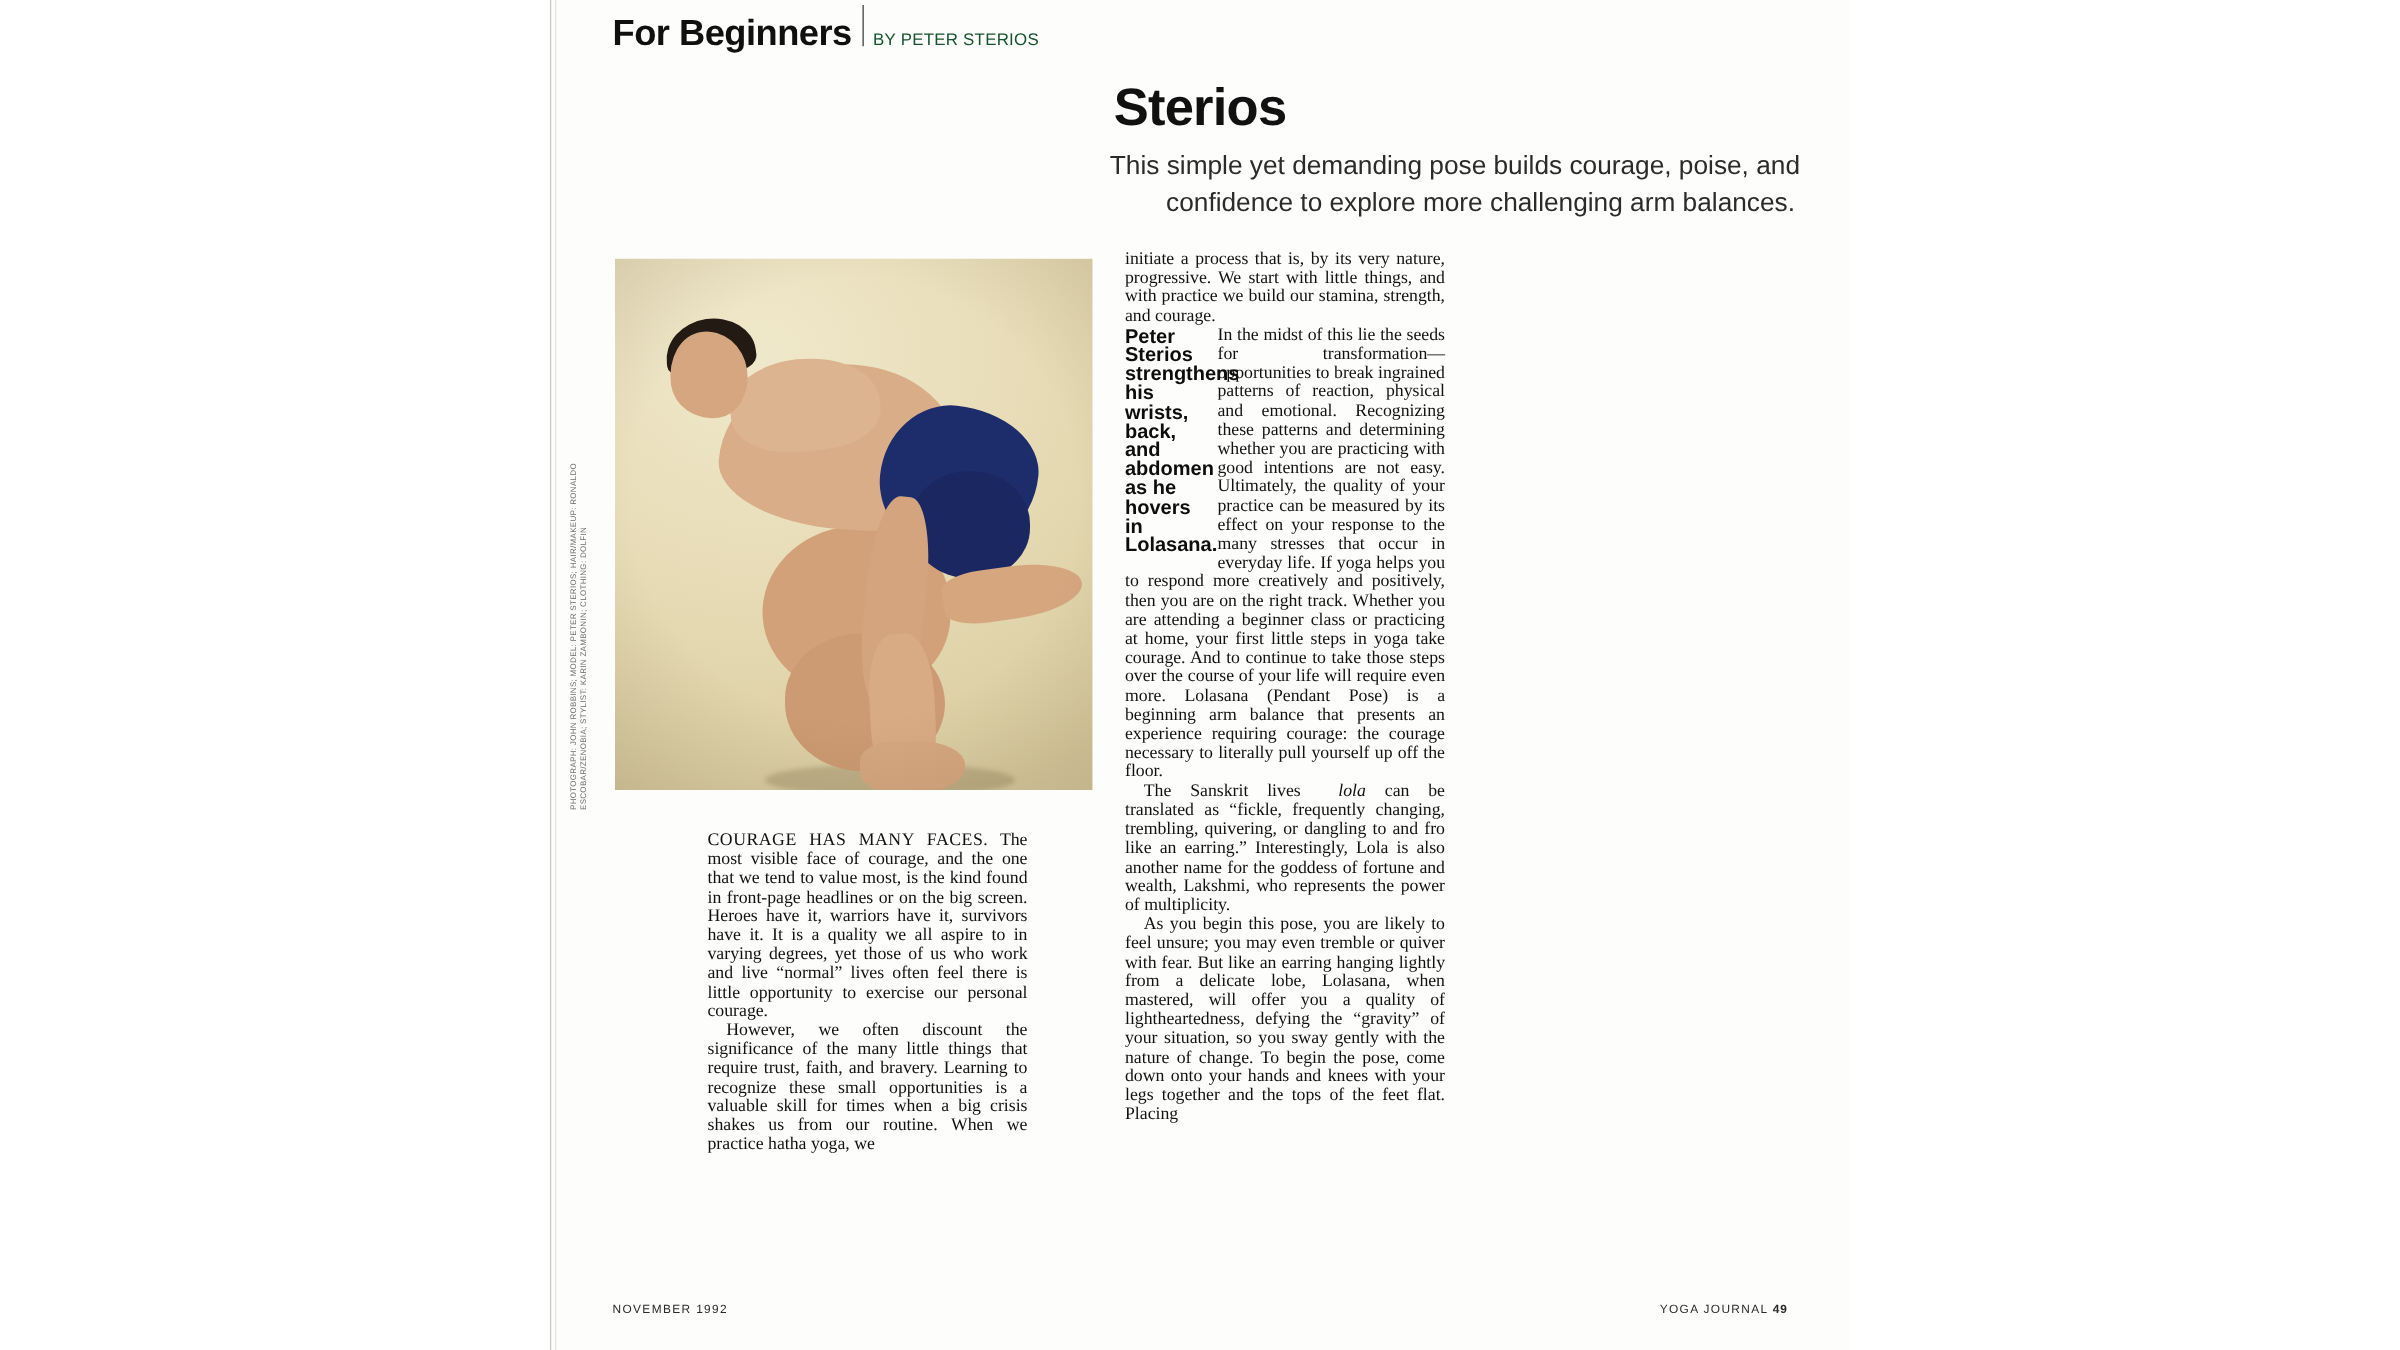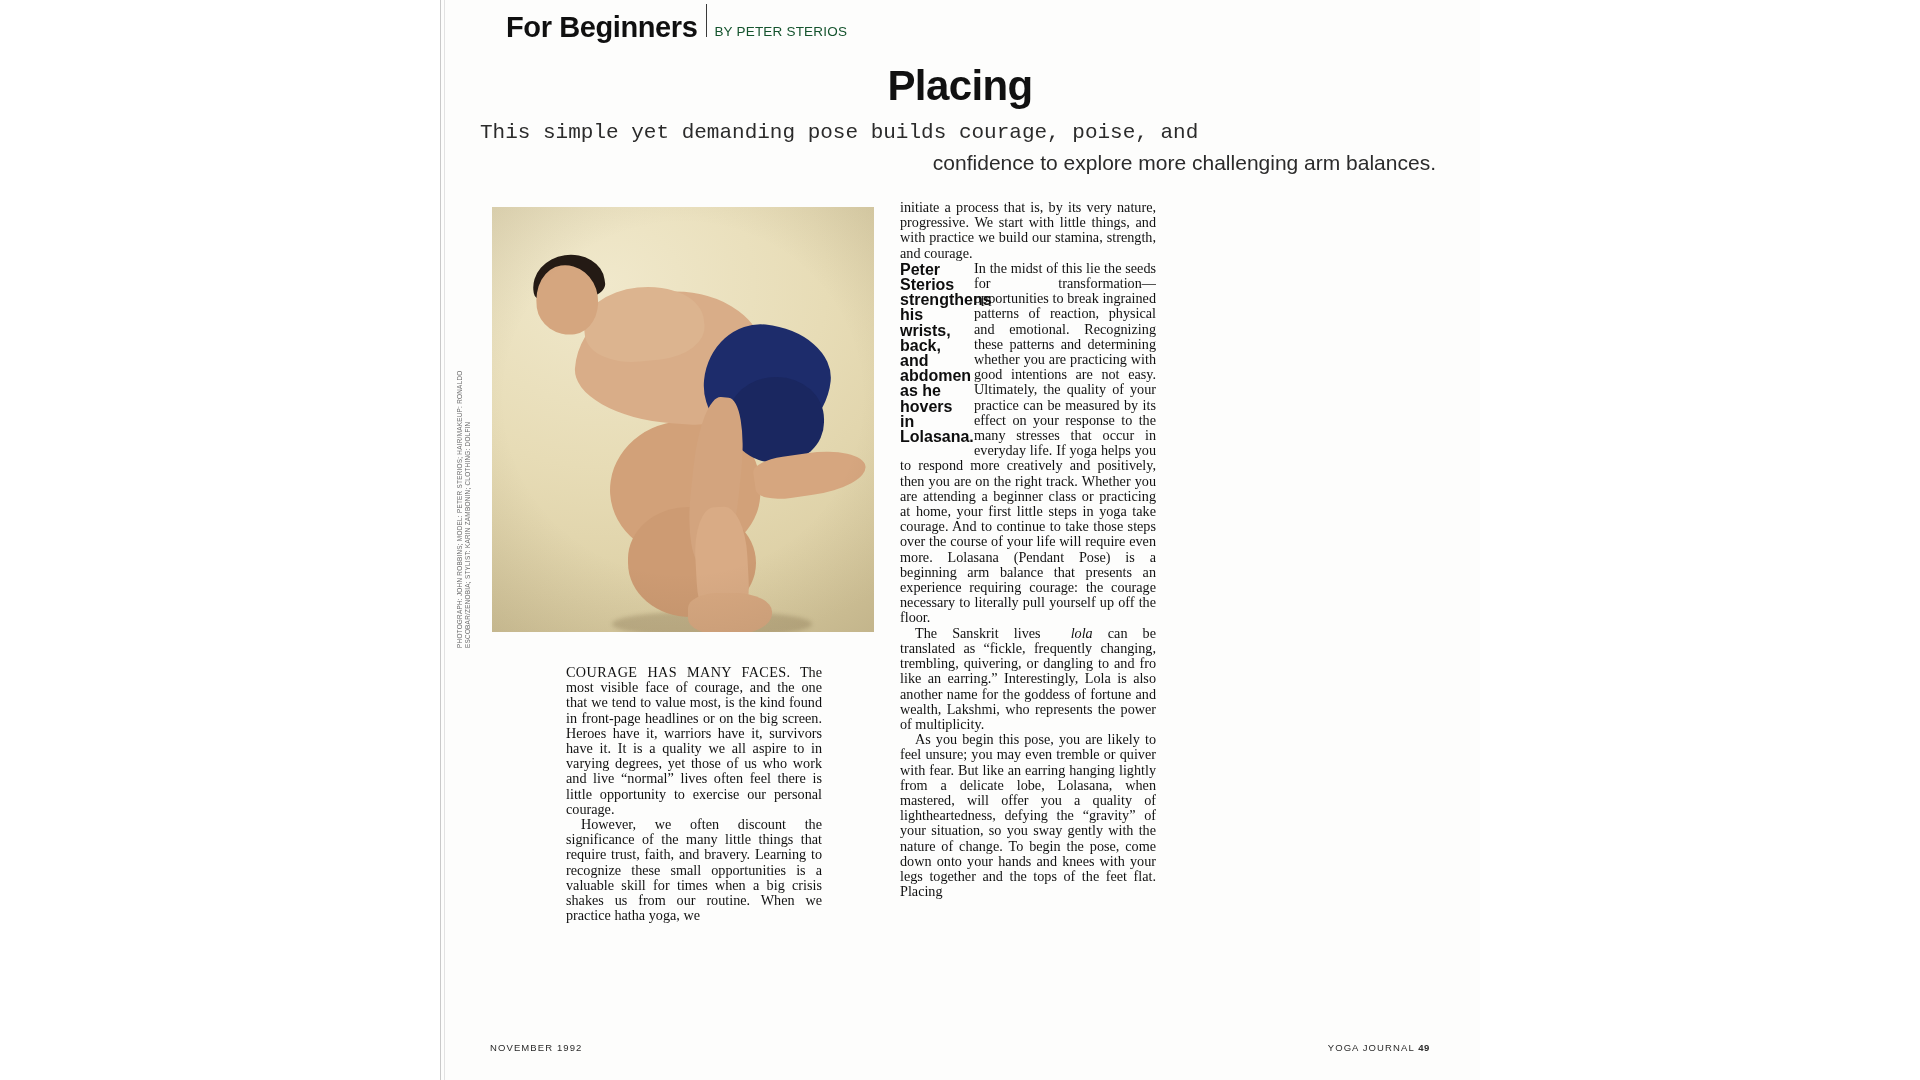--- a/index.html
+++ b/index.html
@@ -54,21 +54,20 @@
     align-items: flex-end;
     height: 36px;
   }
   .kicker {
     font-family: "Liberation Sans", sans-serif;
     font-weight: bold;
     font-size: 29px;
     line-height: 30px;
     letter-spacing: -0.4px;
     color: #101010;
-    margin-left: 16px;
   }
   .kicker-divider {
     width: 1px;
     height: 33px;
     background: #3a3a3a;
     margin: 0 7px 0 9px;
     align-self: flex-start;
     margin-top: -2px;
   }
   .byline {
@@ -96,21 +95,21 @@
   .deck {
     position: absolute;
     left: 40px;
     top: 118px;
     width: 960px;
     font-family: "Liberation Sans", sans-serif;
     font-size: 21px;
     line-height: 30px;
     color: #2b2b2b;
   }
-  .deck .l1 { display: block; text-align: left; font-family: Liberation Mono, monospace; }
+  .deck .l1 { display: block; text-align: right; }
   .deck .l2 { display: block; text-align: right; padding-right: 4px; }
 
   
   .photo {
     position: absolute;
     left: 52px;
     top: 207px;
     width: 382px;
     height: 425px;
     overflow: hidden;
@@ -301,21 +300,21 @@
 
     <div class="spine-rule"></div>
     <div class="spine-rule b"></div>
 
     <div class="header">
       <div class="kicker">For Beginners</div>
       <div class="kicker-divider"></div>
       <div class="byline">BY PETER STERIOS</div>
     </div>
 
-    <div class="title">Placing</div>
+    <div class="title">Sterios</div>
 
     <div class="deck">
       <span class="l1">This simple yet demanding pose builds courage, poise, and</span>
       <span class="l2">confidence to explore more challenging arm balances.</span>
     </div>
 
     <div class="photo">
       <div class="bg"></div>
       <div class="fig">
         <div class="fg-shadow"></div>

